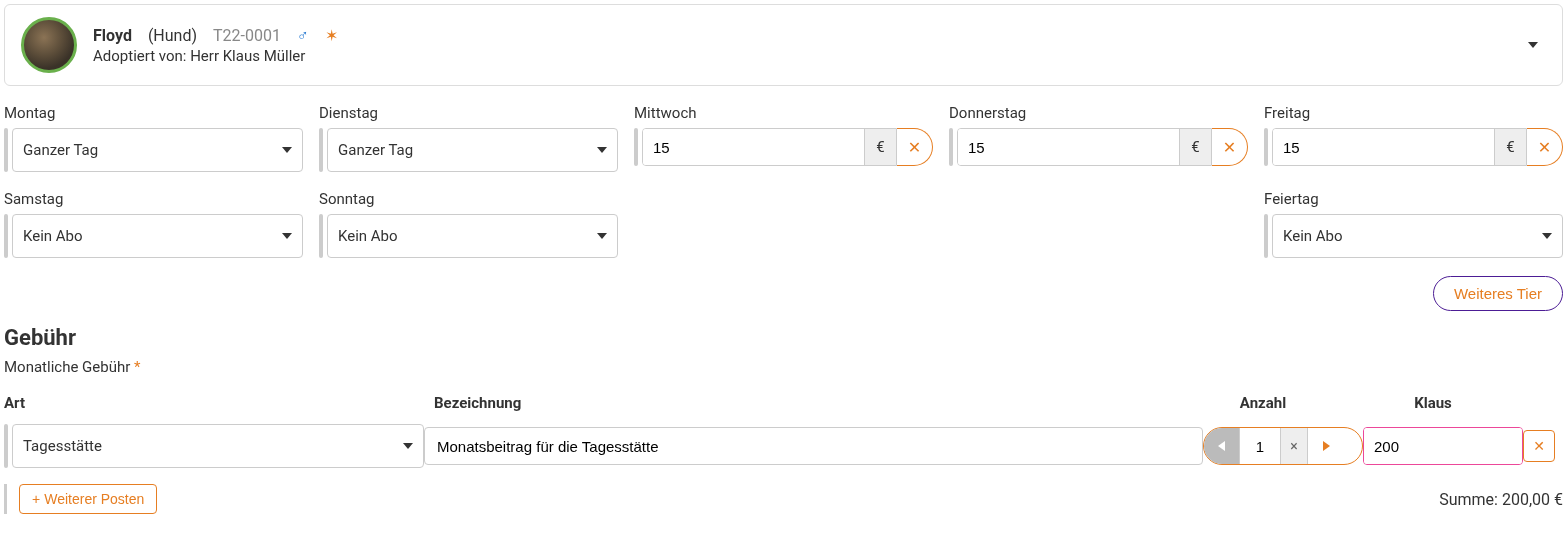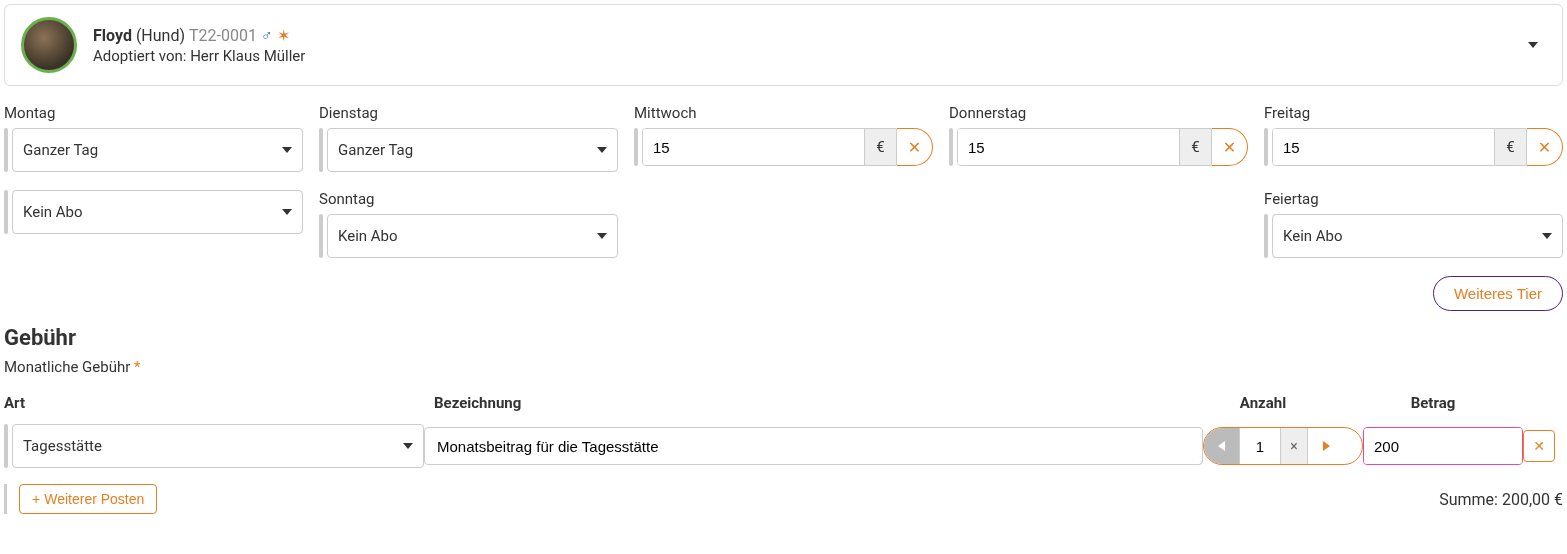--- a/index.html
+++ b/index.html
@@ -22,21 +22,21 @@
   }
   .avatar {
     width: 56px;
     height: 56px;
     border-radius: 50%;
     border: 3px solid #6ab04c;
     background: radial-gradient(circle at 40% 35%, #8b7355 0%, #5d4e3a 40%, #3a3228 70%);
     flex-shrink: 0;
   }
   .header-text { flex: 1; }
-  .title-line { font-size: 16px; display:flex; align-items:flex-start; gap:4px;}
+  .title-line { font-size: 16px; display:flex; align-items:flex-start; gap:16px;}
   .title-line .name { font-weight: 700; color:#333; }
   .title-line .species { color:#333; }
   .title-line .code { color:#888; }
   .subtitle { font-size: 15px; color:#333; margin-top:2px; }
   .caret-down {
     width: 0; height: 0;
     border-left: 5px solid transparent;
     border-right: 5px solid transparent;
     border-top: 6px solid #333;
   }
@@ -320,20 +320,21 @@
       <div class="clear-btn">
         <span>✕</span>
       </div>
     </div>
   </div>
 </div>
 
 <div class="days-grid">
 
   <div>
+    <div class="day-label">Samstag</div>
     <div class="day-cell">
       <div class="left-bar"></div>
       <div class="select-box">
         <span class="txt">Kein Abo</span>
         <div class="caret-down"></div>
       </div>
     </div>
   </div>
 
   <div>
@@ -369,21 +370,21 @@
 <div class="sub-label">
   <span>Monatliche Gebühr</span>
   <span class="req"> *</span>
 </div>
 
 <div class="tbl">
   <div class="hdr">
     <div>Art</div>
     <div>Bezeichnung</div>
     <div class="c3">Anzahl</div>
-    <div class="c4">Betrag</div>
+    <div class="c4">Klaus</div>
     <div></div>
   </div>
   <div class="row">
     <div class="bar-wrap">
       <div class="left-bar"></div>
       <div class="select-box">
         <span class="txt">Tagesstätte</span>
         <div class="caret-down"></div>
       </div>
     </div>

